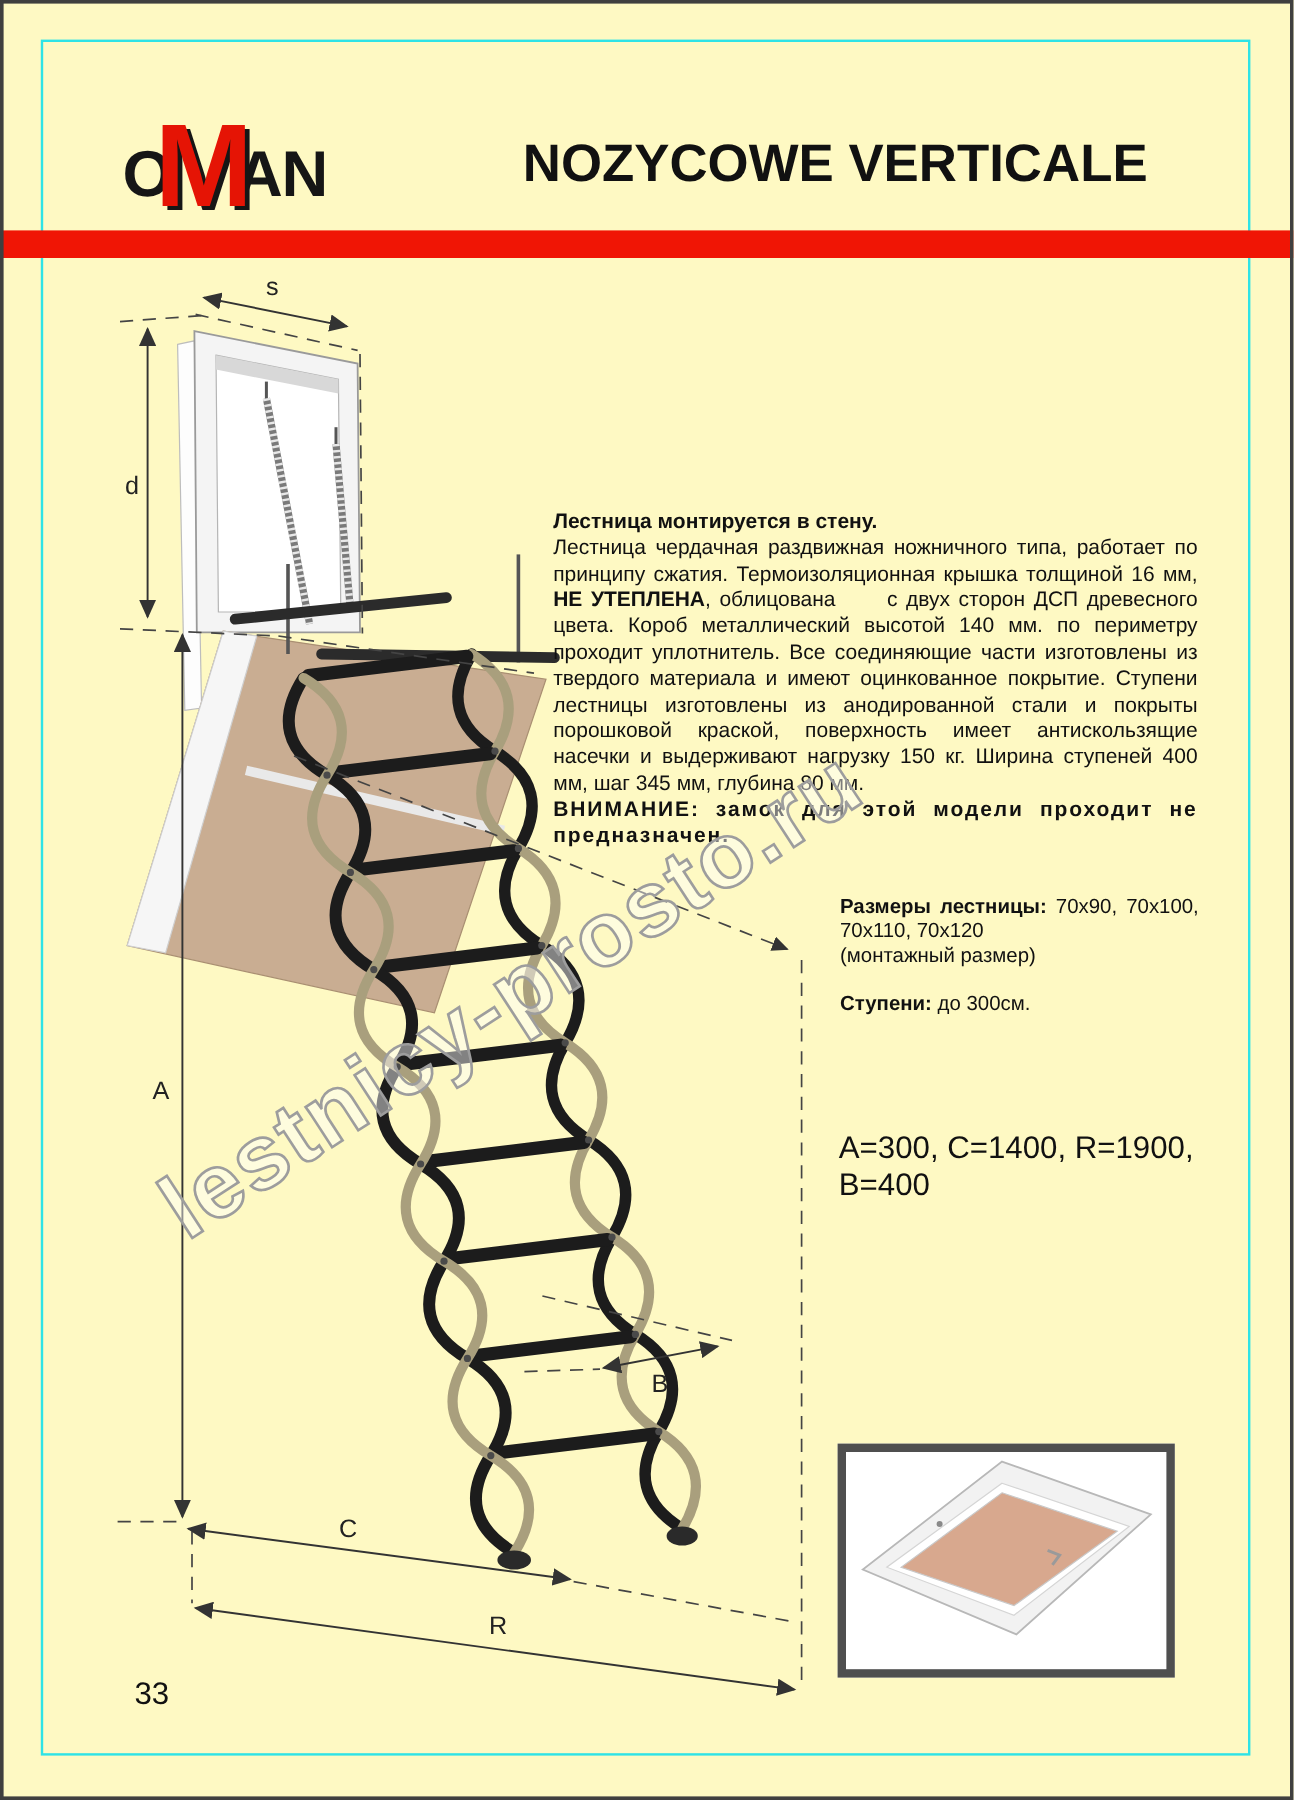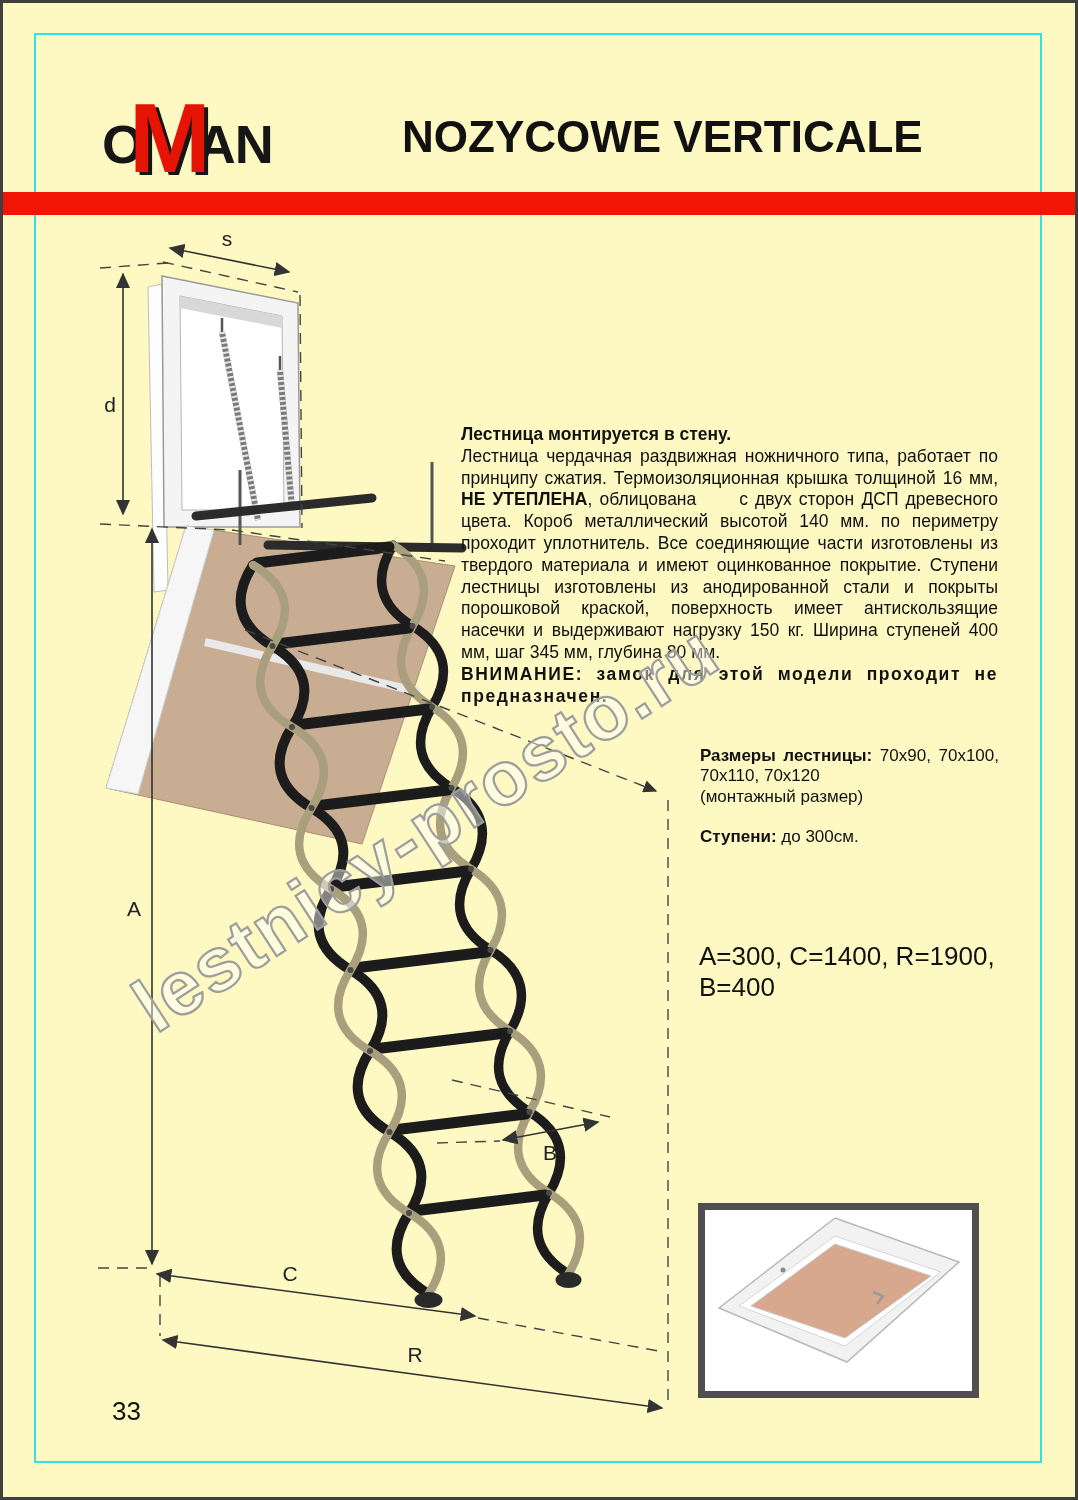--- a/index.html
+++ b/index.html
@@ -12,21 +12,21 @@
     border:2px solid #2ee3e6; box-sizing:border-box; pointer-events:none;}
   .red-bar{position:absolute; left:0; top:192px; width:1078px; height:23px; background:#f01505; z-index:5;}
 
   
   .logo{position:absolute; left:102px; top:80px; line-height:1; white-space:nowrap; z-index:6;}
   .lg{display:inline-block; font-weight:bold;}
   .lo,.lan{font-size:54px; color:#161616; letter-spacing:-1px;}
   .lm{font-size:98px; color:#e51405; position:relative; z-index:2; margin:0 -14px;
       transform:translateY(9px); text-shadow:4px 3px 0 #161616;}
 
-  .title{position:absolute; left:402px; top:112px; width:588px; 
+  .title{position:absolute; left:402px; top:112px; width:588px; text-align:center;
     font-size:44px; font-weight:bold; color:#111; white-space:nowrap;}
 
   
   .desc{position:absolute; left:461px; top:424px; width:537px; font-size:17.5px;
     line-height:21.8px; color:#111; text-align:justify; z-index:4;}
   .desc p{margin:0;}
   .b{font-weight:bold;}
   .warning{margin-top:13px; font-weight:bold; letter-spacing:1.6px;}
 
   

